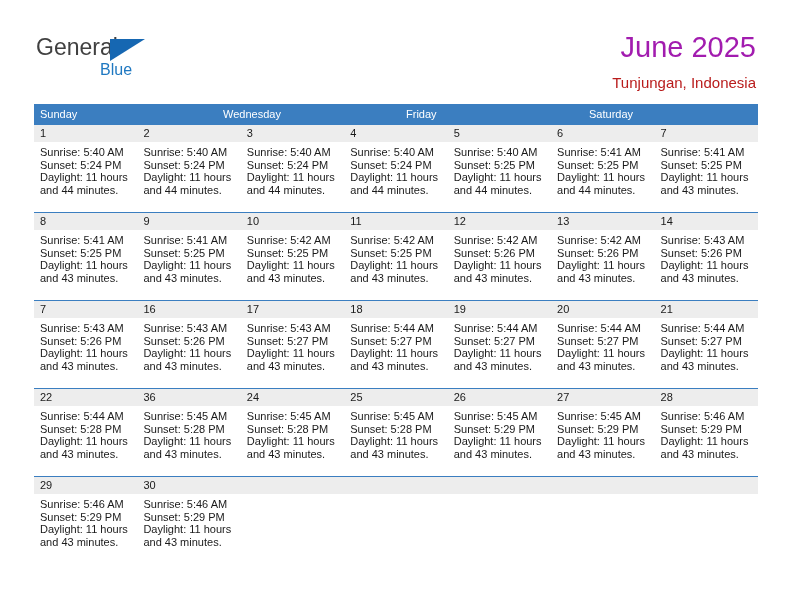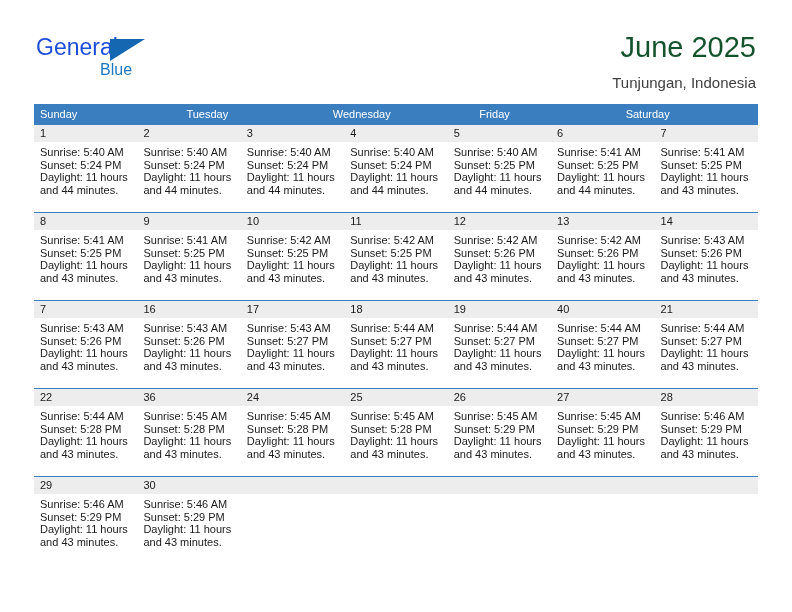--- a/index.html
+++ b/index.html
@@ -35,21 +35,21 @@
     top: 34px;
     width: 180px;
     height: 52px;
   }
   .brand-general {
     position: absolute;
     left: 0;
     top: 0;
     font-size: 23px;
     line-height: 26px;
-    color: #1d4ed8;
+    color: #404040;
     letter-spacing: 0px;
     font-weight: 400;
   }
   .brand-triangle {
     position: absolute;
     left: 74px;
     top: 5px;
     width: 0;
     height: 0;
     border-left: 35px solid #1667b2;
@@ -66,29 +66,29 @@
   }
   .title-block {
     position: absolute;
     right: 36px;
     top: 30px;
     text-align: right;
   }
   .cal-title {
     font-size: 29px;
     line-height: 34px;
-    color: #14532d;
+    color: #a21caf;
     font-weight: 400;
     white-space: nowrap;
   }
   .cal-subtitle {
     margin-top: 10px;
     font-size: 15px;
     line-height: 18px;
-    color: #404040;
+    color: #b91c1c;
     font-weight: 400;
     white-space: nowrap;
   }
 
   
   .calendar {
     position: absolute;
     left: 34px;
     top: 104px;
     width: 724px;
@@ -172,21 +172,20 @@
     <div class="title-block">
       <div class="cal-title">June 2025</div>
       <div class="cal-subtitle">Tunjungan, Indonesia</div>
     </div>
 
   </div>
 
   <div class="calendar">
     <div class="weekday-row">
         <div class="weekday-cell">Sunday</div>
-        <div class="weekday-cell">Tuesday</div>
         <div class="weekday-cell">Wednesday</div>
         <div class="weekday-cell">Friday</div>
         <div class="weekday-cell">Saturday</div>
       </div>
     <div id="weeks-container">
         <div class="week-row first">
           <div class="day-cell">
             <div class="day-num-band">1</div>
             <div class="day-body">
               <div class="line">Sunrise: 5:40 AM</div>
@@ -355,21 +354,21 @@
           <div class="day-cell">
             <div class="day-num-band">19</div>
             <div class="day-body">
               <div class="line">Sunrise: 5:44 AM</div>
               <div class="line">Sunset: 5:27 PM</div>
               <div class="line">Daylight: 11 hours</div>
               <div class="line">and 43 minutes.</div>
             </div>
           </div>
           <div class="day-cell">
-            <div class="day-num-band">40</div>
+            <div class="day-num-band">20</div>
             <div class="day-body">
               <div class="line">Sunrise: 5:44 AM</div>
               <div class="line">Sunset: 5:27 PM</div>
               <div class="line">Daylight: 11 hours</div>
               <div class="line">and 43 minutes.</div>
             </div>
           </div>
           <div class="day-cell">
             <div class="day-num-band">21</div>
             <div class="day-body">

